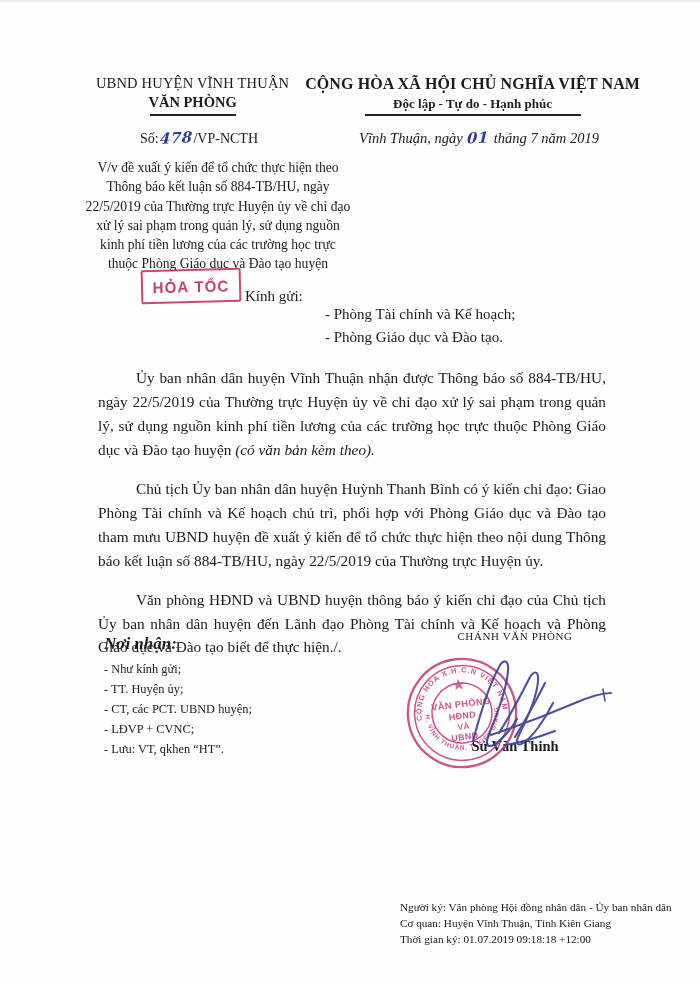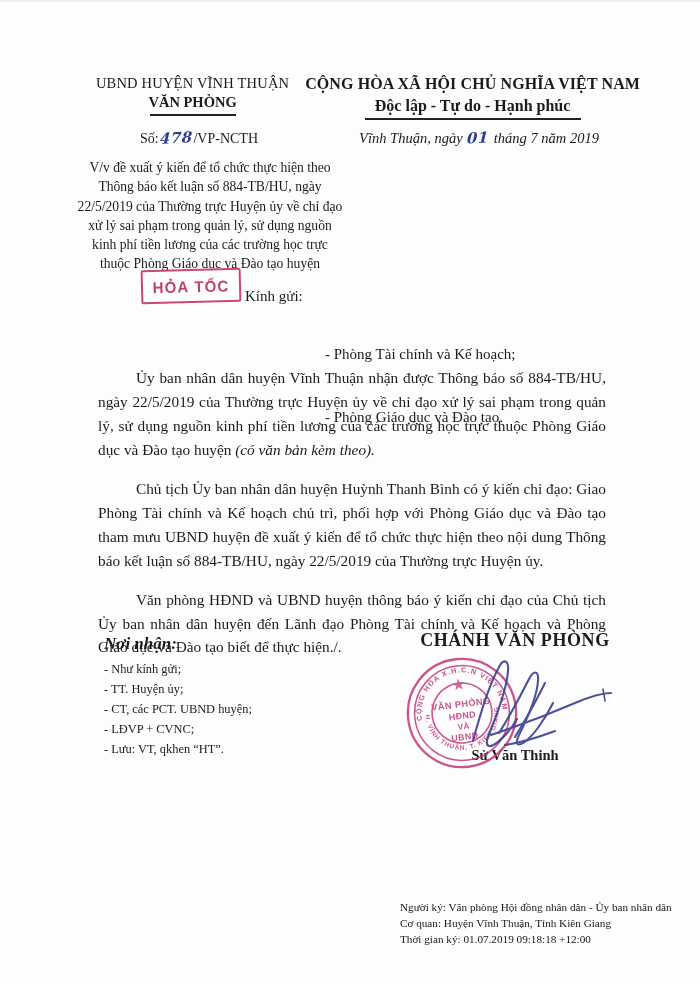--- a/index.html
+++ b/index.html
@@ -57,21 +57,21 @@
     line-height: 1.32;
   }
   .nation-line1 {
     font-size: 16px;
     font-weight: bold;
     letter-spacing: 0.1px;
     line-height: 1.3;
     white-space: nowrap;
   }
   .nation-line2 {
-    font-size: 16px;
+    font-size: 13px;
     font-weight: bold;
     line-height: 1.35;
   }
   .rule {
     height: 1.4px;
     background: #222;
     margin: 2px auto 0;
   }
   .rule-left { width: 86px; }
   .rule-right { width: 216px; }
@@ -107,21 +107,21 @@
     text-align: center;
     font-size: 14.5px;
     font-style: italic;
     white-space: nowrap;
   }
 
   
   .subject {
     position: absolute;
     top: 158px;
-    left: 76px;
+    left: 84px;
     width: 268px;
     text-align: center;
     font-size: 13.6px;
     line-height: 1.42;
   }
 
   
   .hoatoc {
     position: absolute;
     top: 269px;
@@ -154,21 +154,21 @@
     left: 245px;
     font-size: 15px;
   }
   .recipients {
     position: absolute;
     top: 303px;
     left: 325px;
     font-size: 15px;
     line-height: 1.52;
   }
-  .recipients div { white-space: nowrap; margin-top: 40px; }
+  .recipients div { white-space: nowrap; }
 
   
   .body-block {
     position: absolute;
     top: 351px;
     left: 98px;
     width: 508px;
   }
   .para {
     font-size: 15.3px;
@@ -196,22 +196,22 @@
   .noinhan div { white-space: nowrap; }
 
   .signblock {
     position: absolute;
     top: 630px;
     left: 400px;
     width: 230px;
     text-align: center;
   }
   .sign-title {
-    font-size: 18px;
-    font-weight: bold;
+    font-size: 11px;
+    font-weight: normal;
     letter-spacing: 0.6px;
     white-space: nowrap;
   }
   .sign-name {
     font-size: 14.5px;
     font-weight: bold;
     white-space: nowrap;
     margin-top: 96px;
   }
 

